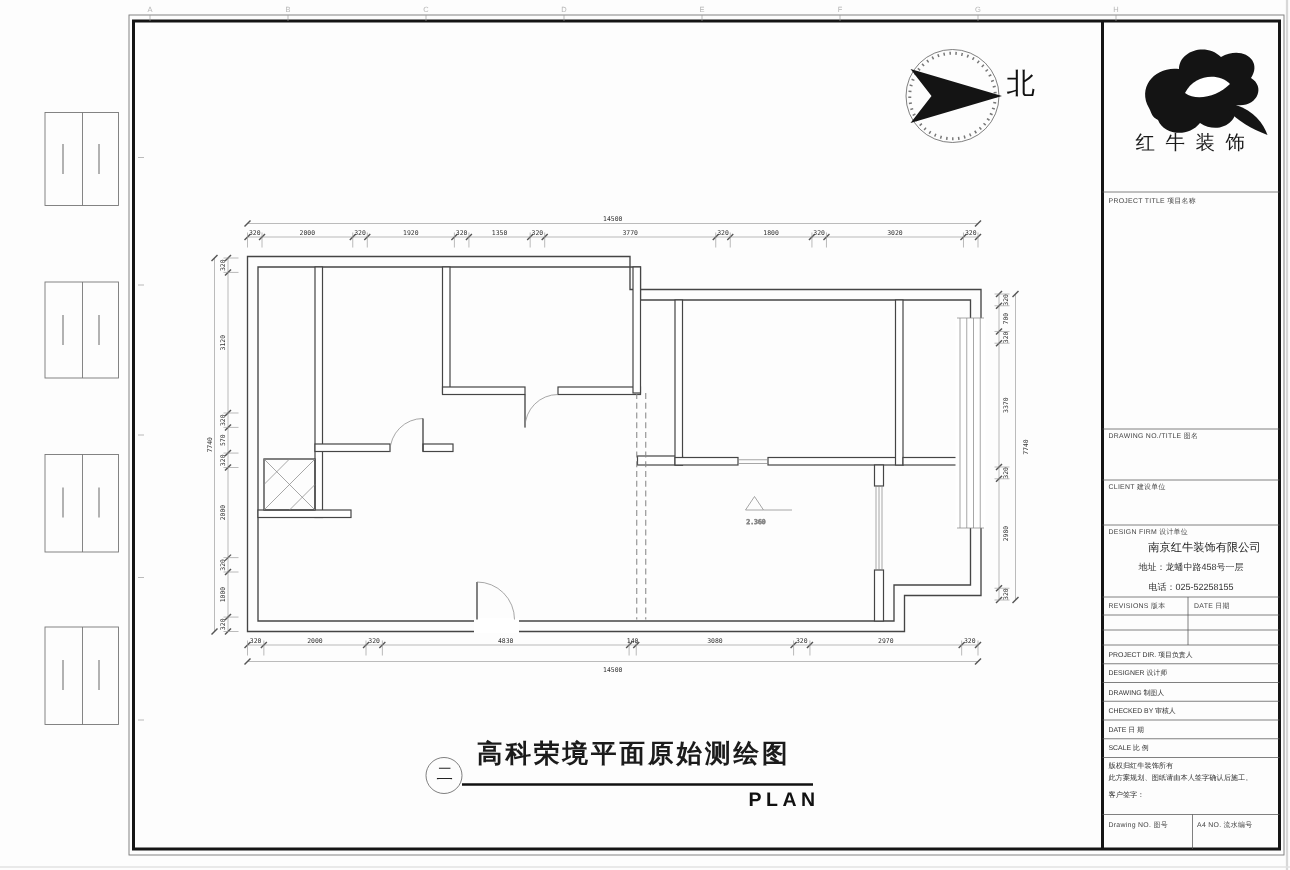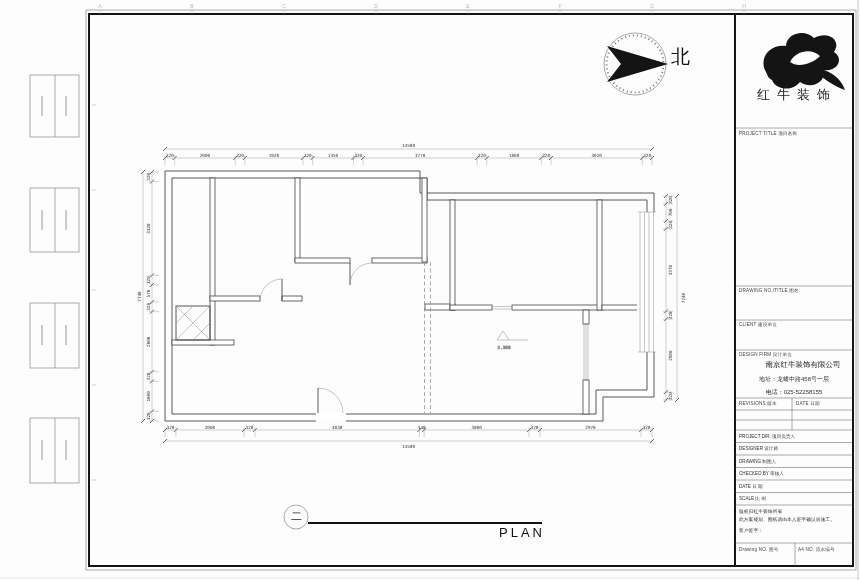--- a/index.html
+++ b/index.html
@@ -9,21 +9,21 @@
   .ov{position:absolute;color:#222;line-height:1.1;white-space:nowrap;}
   .hdr{font-size:4.6px;color:#444;letter-spacing:.2px;}
   .tb-row{font-size:4.6px;color:#333;}
   .note{font-size:4.8px;color:#333;}
   .company-name{font-size:7.5px;color:#222;width:136px;left:735px;text-align:center;}
   .company-sub{font-size:6px;color:#333;width:118px;left:735px;text-align:center;}
   .logo-text{font-size:13px;letter-spacing:7px;color:#1a1a1a;width:120px;left:737px;text-align:center;}
   .north-label{font-size:19px;color:#111;}
   .fig-num{font-size:11px;color:#222;}
   .plan-title{font-size:17px;font-weight:600;letter-spacing:2px;color:#1b1b1b;}
-  .plan-sub{font-size:13px;font-weight:normal;letter-spacing:3px;color:#111;}
+  .plan-sub{font-size:13px;font-weight:bold;letter-spacing:3px;color:#111;}
 </style>
 </head>
 <body>
 
 <div id="stage">
 
 <svg id="plan-svg" width="860" height="580" viewBox="0 0 860 580">
   <style>
     .thin{stroke:#777;stroke-width:.6;fill:none}
     .thick{stroke:#151515;stroke-width:2;fill:none}
@@ -379,15 +379,16 @@
 <div class="ov tb-row" style="left:739px;top:496px;">SCALE 比 例</div>
 
 <div class="ov note" style="left:739px;top:509px;">版权归红牛装饰所有</div>
 <div class="ov note" style="left:739px;top:517px;">此方案规划、图纸请由本人签字确认后施工。</div>
 <div class="ov note" style="left:739px;top:528px;">客户签字：</div>
 
 <div class="ov hdr" style="left:739px;top:547px;">Drawing NO. 图号</div>
 <div class="ov hdr" style="left:798px;top:547px;">A4 NO. 流水编号</div>
 
 <div class="ov fig-num" style="left:291px;top:510px;">二</div>
+<div class="ov plan-title" style="left:318px;top:494px;">高科荣境平面原始测绘图</div>
 <div class="ov plan-sub" style="left:499px;top:526px;">PLAN</div>
 
 </div>
 
 </body></html>

